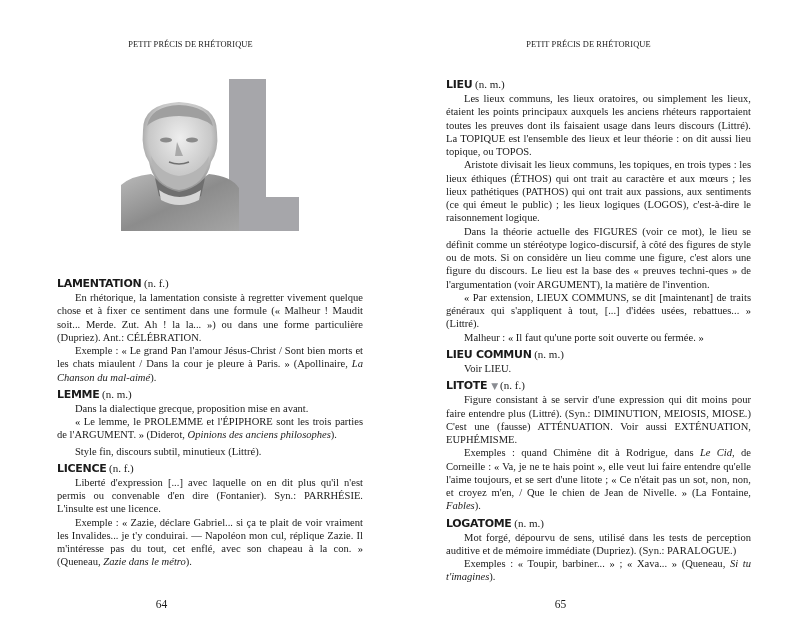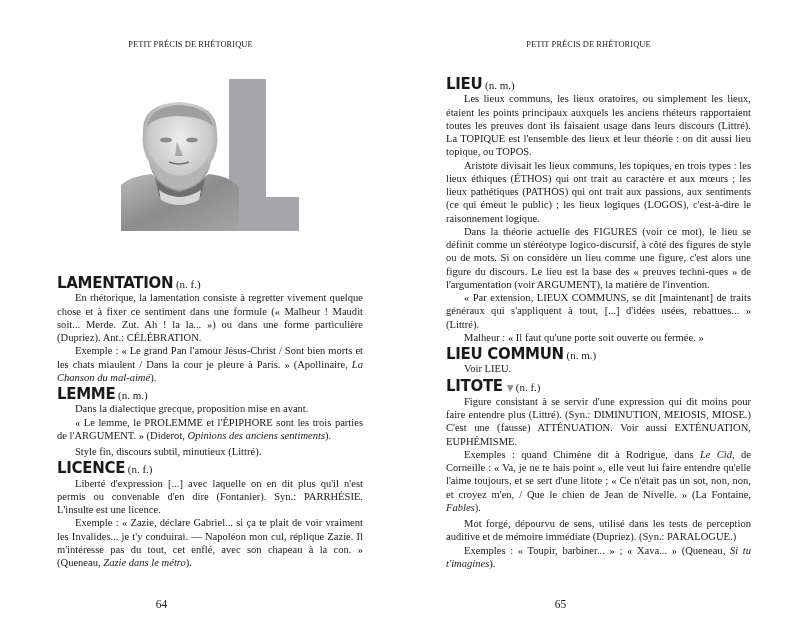--- a/index.html
+++ b/index.html
@@ -11,21 +11,21 @@
   .page-left .running-head { left: -7px; }
   .page-right .running-head { left: -4px; }
   .folio { position: absolute; top: 598px; width: 100%; text-align: center; font-size: 11.5px; }
   .page-left .folio { left: -36px; }
   .page-right .folio { left: -32px; }
   .text-block { position: absolute; font-size: 10.55px; line-height: 13.25px; text-align: justify; }
   .page-left .text-block { left: 57px; width: 306px; top: 276px; }
   .page-right .text-block { left: 446px; width: 305px; top: 77px; }
   .page-right .text-block { left: 51px; }
   .entry { margin: 0 0 3px 0; }
-  .headword { font-family: "DejaVu Sans", sans-serif; font-weight: bold; font-size: 15px; letter-spacing: -0.3px; line-height: 15px; }
+  .headword { font-family: "DejaVu Sans", sans-serif; font-weight: bold; font-size: 11px; letter-spacing: -0.3px; line-height: 15px; }
   .gram { font-family: "Liberation Serif", serif; font-weight: normal; font-size: 11px; }
   .marker { color: #8a8d93; font-size: 9px; margin: 0 2px 0 4px; font-family: "DejaVu Sans", sans-serif; }
   .para { text-indent: 18px; margin: 0; }
   .para i { font-style: italic; }
   .illustration { position: absolute; left: 121px; top: 79px; width: 178px; height: 161px; }
   .big-L-vert { position: absolute; left: 108px; top: 0; width: 37px; height: 152px; background: #a6a6aa; }
   .big-L-horz { position: absolute; left: 108px; top: 118px; width: 70px; height: 34px; background: #a6a6aa; }
   .bust { position: absolute; left: 0; top: 21px; width: 118px; height: 131px; }
 </style>
 </head>
@@ -65,21 +65,21 @@
 
   <div class="text-block">
     <div class="entry">
       <div class="headline"><span class="headword">LAMENTATION</span> <span class="gram">(n. f.)</span></div>
       <p class="para">En rhétorique, la lamentation consiste à regretter vivement quelque chose et à fixer ce sentiment dans une formule (« Malheur ! Maudit soit... Merde. Zut. Ah ! la la... ») ou dans une forme particulière (Dupriez). Ant.: CÉLÉBRATION.</p>
       <p class="para"><span>Exemple : « Le grand Pan l'amour Jésus-Christ / Sont bien morts et les chats miaulent / Dans la cour je pleure à Paris. » (Apollinaire, </span><i>La Chanson du mal-aimé</i><span>).</span></p>
     </div>
     <div class="entry">
       <div class="headline"><span class="headword">LEMME</span> <span class="gram">(n. m.)</span></div>
       <p class="para">Dans la dialectique grecque, proposition mise en avant.</p>
-      <p class="para"><span>« Le lemme, le PROLEMME et l'ÉPIPHORE sont les trois parties de l'ARGUMENT. » (Diderot, </span><i>Opinions des anciens sentiments</i><span>).</span></p>
+      <p class="para"><span>« Le lemme, le PROLEMME et l'ÉPIPHORE sont les trois parties de l'ARGUMENT. » (Diderot, </span><i>Opinions des anciens philosophes</i><span>).</span></p>
     </div>
     <div class="entry">
       <p class="para">Style fin, discours subtil, minutieux (Littré).</p>
     </div>
     <div class="entry">
       <div class="headline"><span class="headword">LICENCE</span> <span class="gram">(n. f.)</span></div>
       <p class="para">Liberté d'expression [...] avec laquelle on en dit plus qu'il n'est permis ou convenable d'en dire (Fontanier). Syn.: PARRHÉSIE. L'insulte est une licence.</p>
       <p class="para"><span>Exemple : « Zazie, déclare Gabriel... si ça te plait de voir vraiment les Invalides... je t'y conduirai. — Napoléon mon cul, réplique Zazie. Il m'intéresse pas du tout, cet enflé, avec son chapeau à la con. » (Queneau, </span><i>Zazie dans le métro</i><span>).</span></p>
     </div>
   </div>
@@ -102,19 +102,20 @@
     <div class="entry">
       <div class="headline"><span class="headword">LIEU COMMUN</span> <span class="gram">(n. m.)</span></div>
       <p class="para">Voir LIEU.</p>
     </div>
     <div class="entry">
       <div class="headline"><span class="headword">LITOTE</span><span class="marker">▼</span><span class="gram">(n. f.)</span></div>
       <p class="para">Figure consistant à se servir d'une expression qui dit moins pour faire entendre plus (Littré). (Syn.: DIMINUTION, MEIOSIS, MIOSE.) C'est une (fausse) ATTÉNUATION. Voir aussi EXTÉNUATION, EUPHÉMISME.</p>
       <p class="para"><span>Exemples : quand Chimène dit à Rodrigue, dans </span><i>Le Cid</i><span>, de Corneille : « Va, je ne te hais point », elle veut lui faire entendre qu'elle l'aime toujours, et se sert d'une litote ; « Ce n'était pas un sot, non, non, et croyez m'en, / Que le chien de Jean de Nivelle. » (La Fontaine, </span><i>Fables</i><span>).</span></p>
     </div>
     <div class="entry">
+      <div class="headline"><span class="headword">LOGATOME</span> <span class="gram">(n. m.)</span></div>
       <p class="para">Mot forgé, dépourvu de sens, utilisé dans les tests de perception auditive et de mémoire immédiate (Dupriez). (Syn.: PARALOGUE.)</p>
       <p class="para"><span>Exemples : « Toupir, barbiner... » ; « Xava... » (Queneau, </span><i>Si tu t'imagines</i><span>).</span></p>
     </div>
   </div>
 
   <div class="folio">65</div>
 </div>
 
 </body></html>

